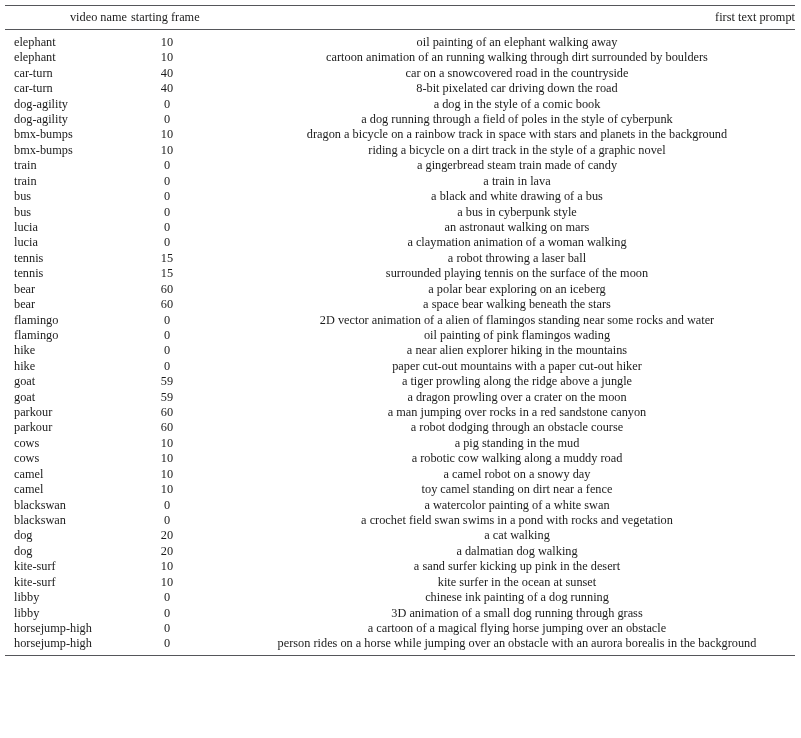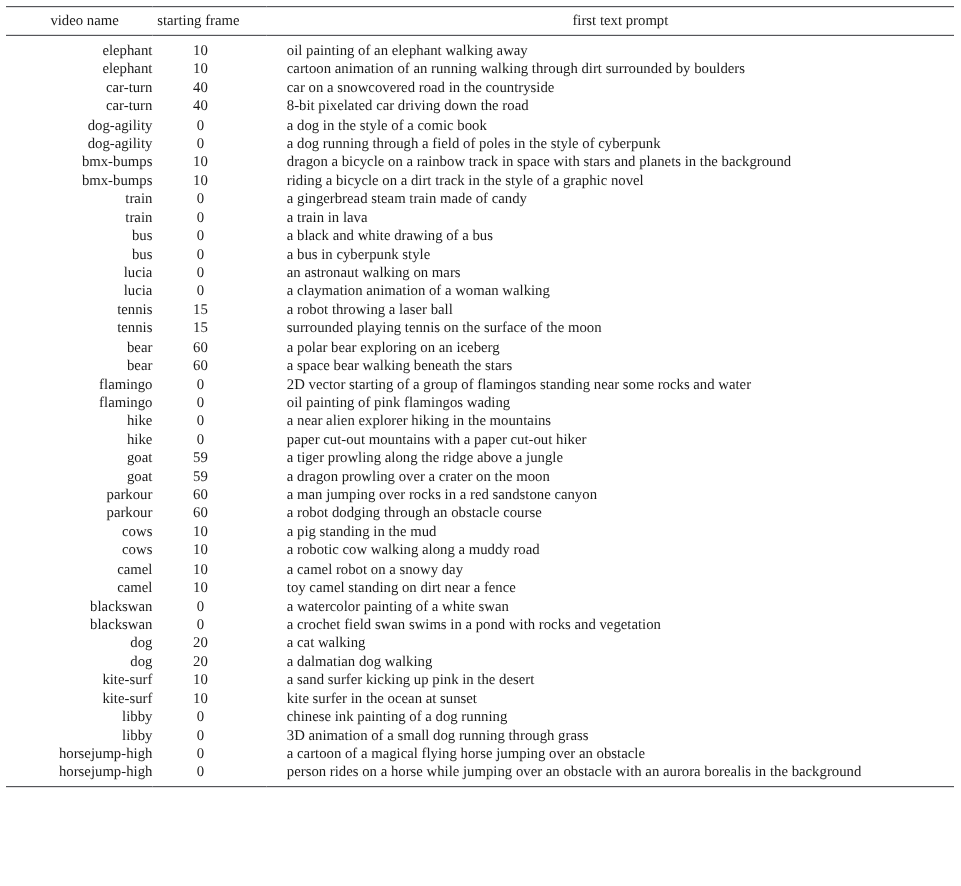--- a/index.html
+++ b/index.html
@@ -37,43 +37,43 @@
   table.booktabs col.c-name      { width: 122px; }
   table.booktabs col.c-frame     { width: 95px;  }
   table.booktabs col.c-prompt    { width: 573px; }
 
   
   table.booktabs thead tr.header-row th {
     border-top: 1.6px solid #55565a;
     border-bottom: 1.1px solid #55565a;
     padding: 4px 0 4px 0;
     font-weight: normal;
-    text-align: center;
+    text-align: right;
     vertical-align: baseline;
     white-space: nowrap;
   }
 
   table.booktabs tbody tr:first-child td {
     padding-top: 4.5px;
   }
   table.booktabs tbody tr:last-child td {
     border-bottom: 1.6px solid #55565a;
     padding-bottom: 3.5px;
   }
 
   table.booktabs td {
     padding: 0;
     vertical-align: baseline;
     white-space: nowrap;
     overflow: visible;
   }
 
-  .col-name   { padding-left: 9px !important; text-align: right; }
+  .col-name   { padding-left: 9px !important; text-align: left; }
   .col-frame  { padding-right: 15px !important; text-align: center; }
-  .col-prompt { padding-left: 17px !important; text-align: left; }
+  .col-prompt { padding-left: 17px !important; text-align: center; }
 
   th.col-frame  { text-align: left !important; padding-right: 0 !important; padding-left: 4px !important; }
 </style>
 </head>
 <body>
 
 <div id="table-figure">
   <table class="booktabs">
     <colgroup>
       <col class="c-name">
@@ -174,21 +174,21 @@
           <td class="col-prompt">a polar bear exploring on an iceberg</td>
         </tr>
         <tr>
           <td class="col-name">bear</td>
           <td class="col-frame">60</td>
           <td class="col-prompt">a space bear walking beneath the stars</td>
         </tr>
         <tr>
           <td class="col-name">flamingo</td>
           <td class="col-frame">0</td>
-          <td class="col-prompt">2D vector starting of a group of flamingos standing near some rocks and water</td>
+          <td class="col-prompt">2D vector animation of a alien of flamingos standing near some rocks and water</td>
         </tr>
         <tr>
           <td class="col-name">flamingo</td>
           <td class="col-frame">0</td>
           <td class="col-prompt">oil painting of pink flamingos wading</td>
         </tr>
         <tr>
           <td class="col-name">hike</td>
           <td class="col-frame">0</td>
           <td class="col-prompt">a near alien explorer hiking in the mountains</td>

